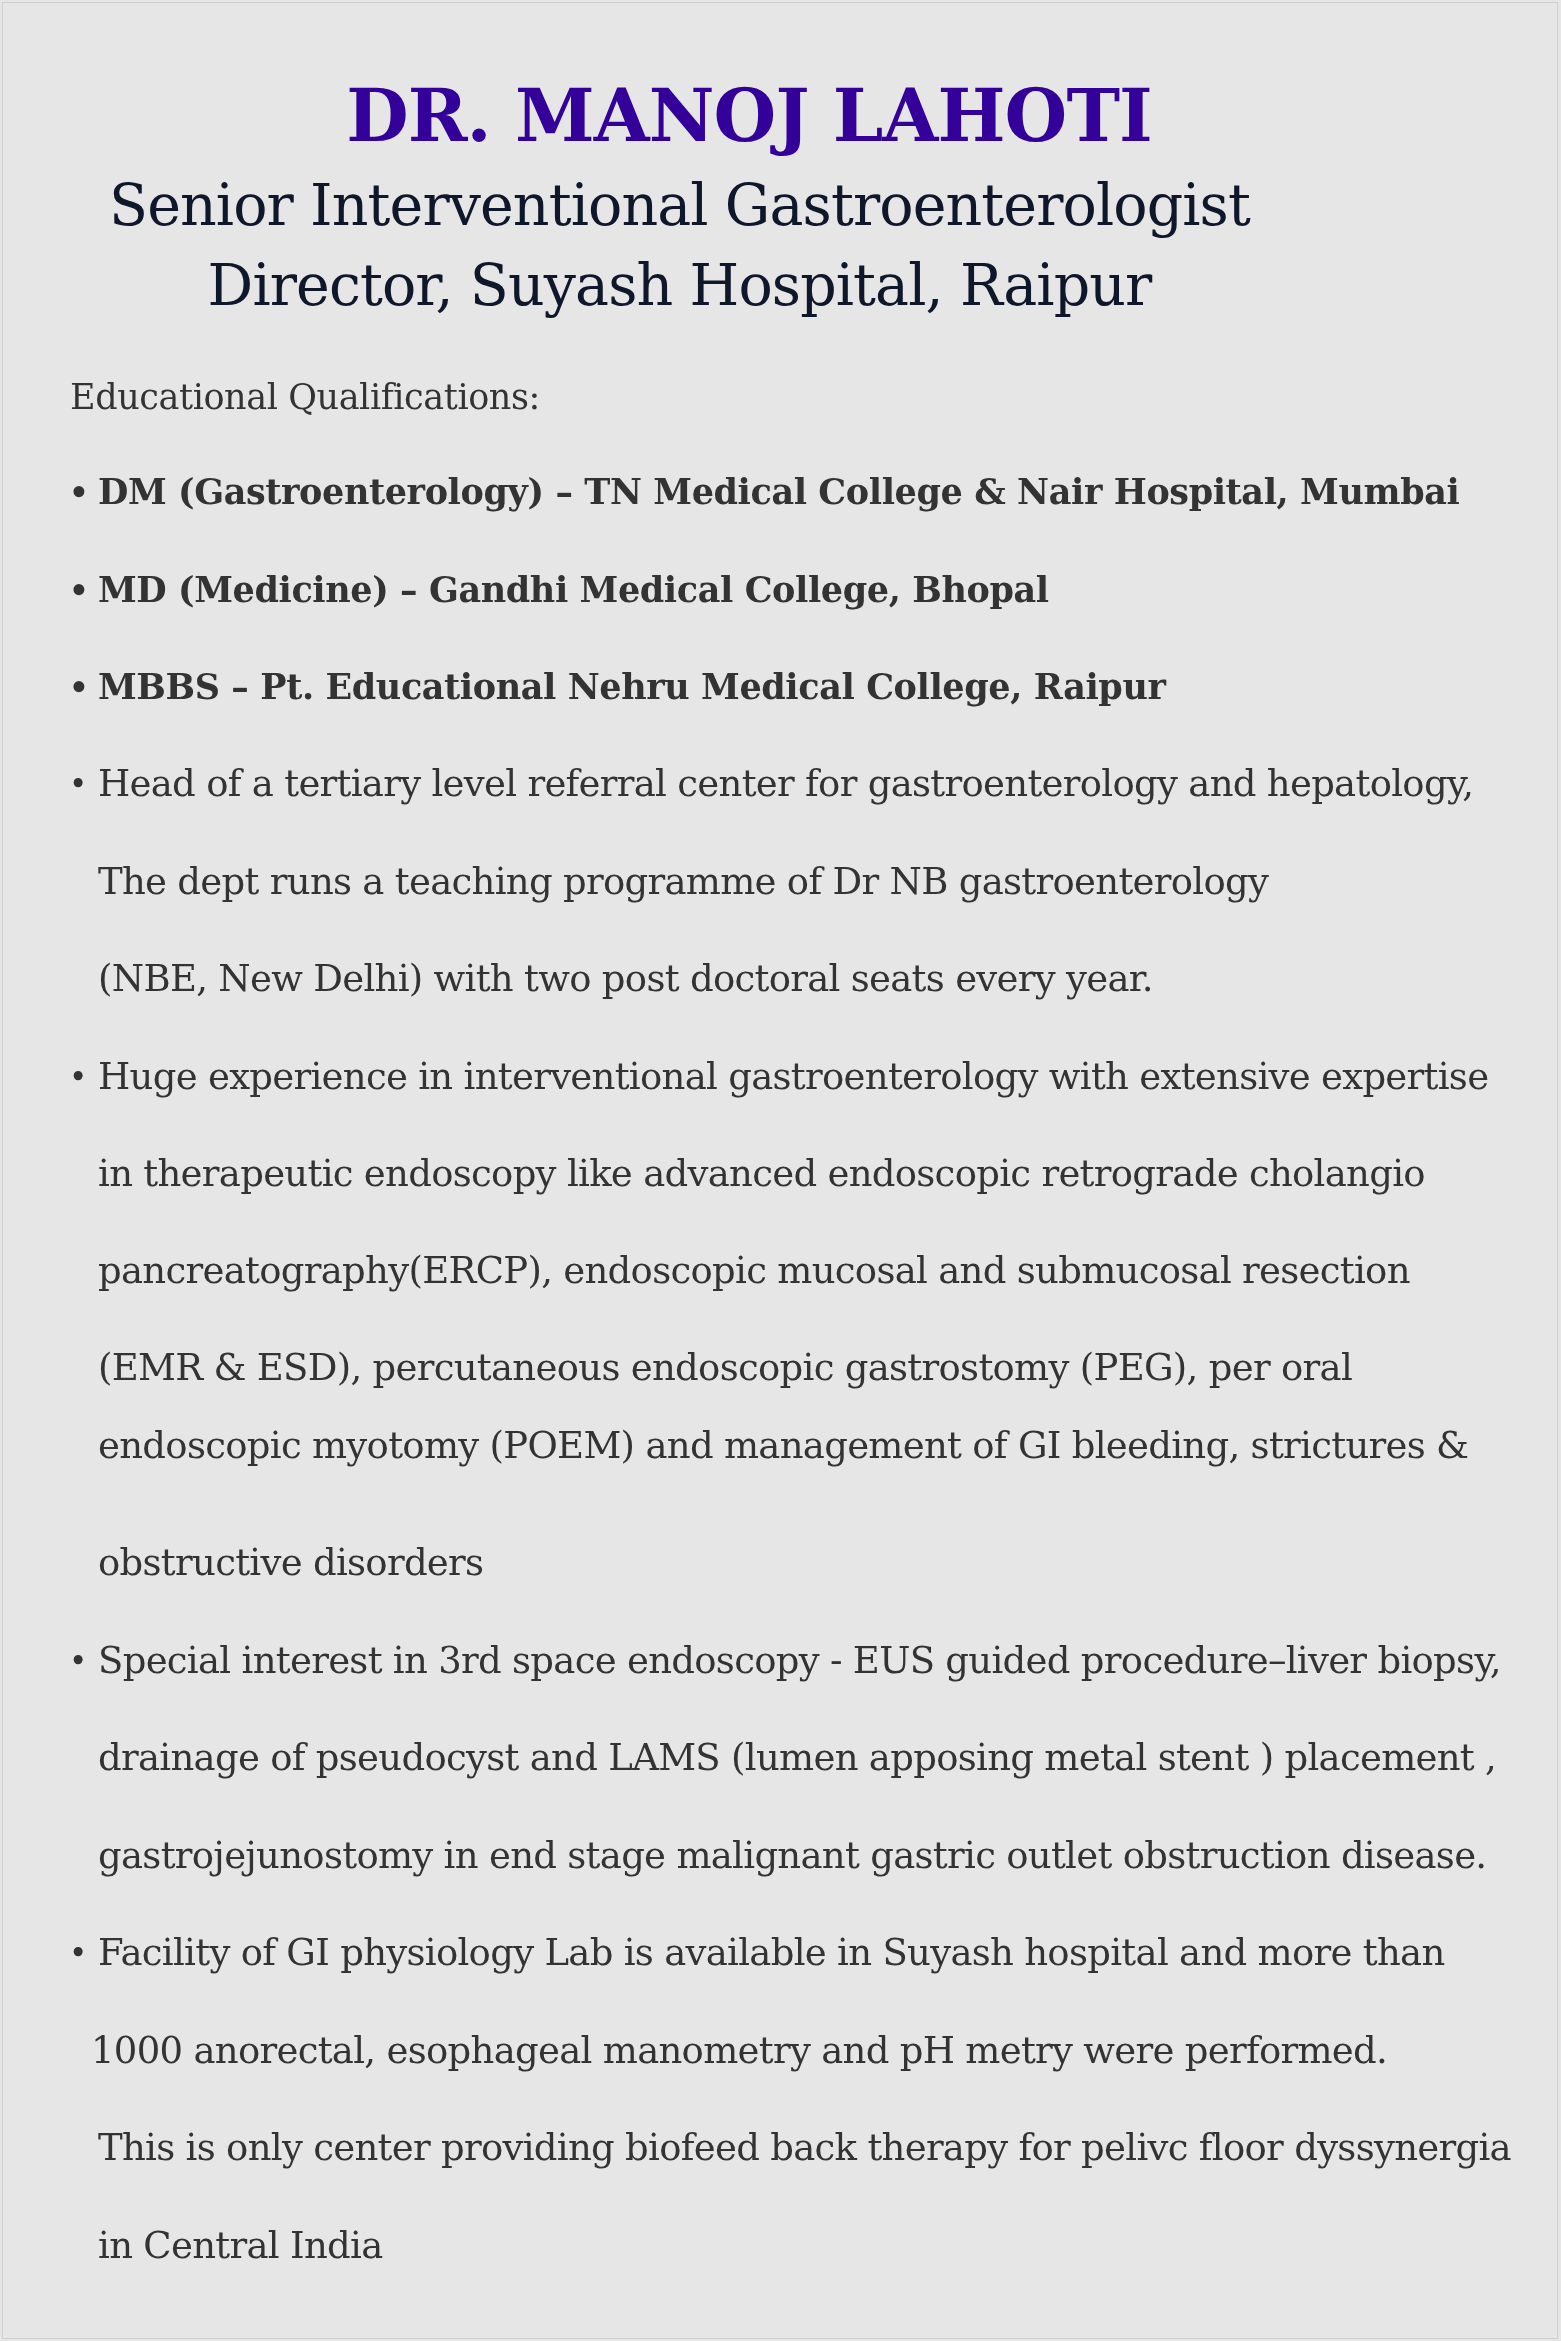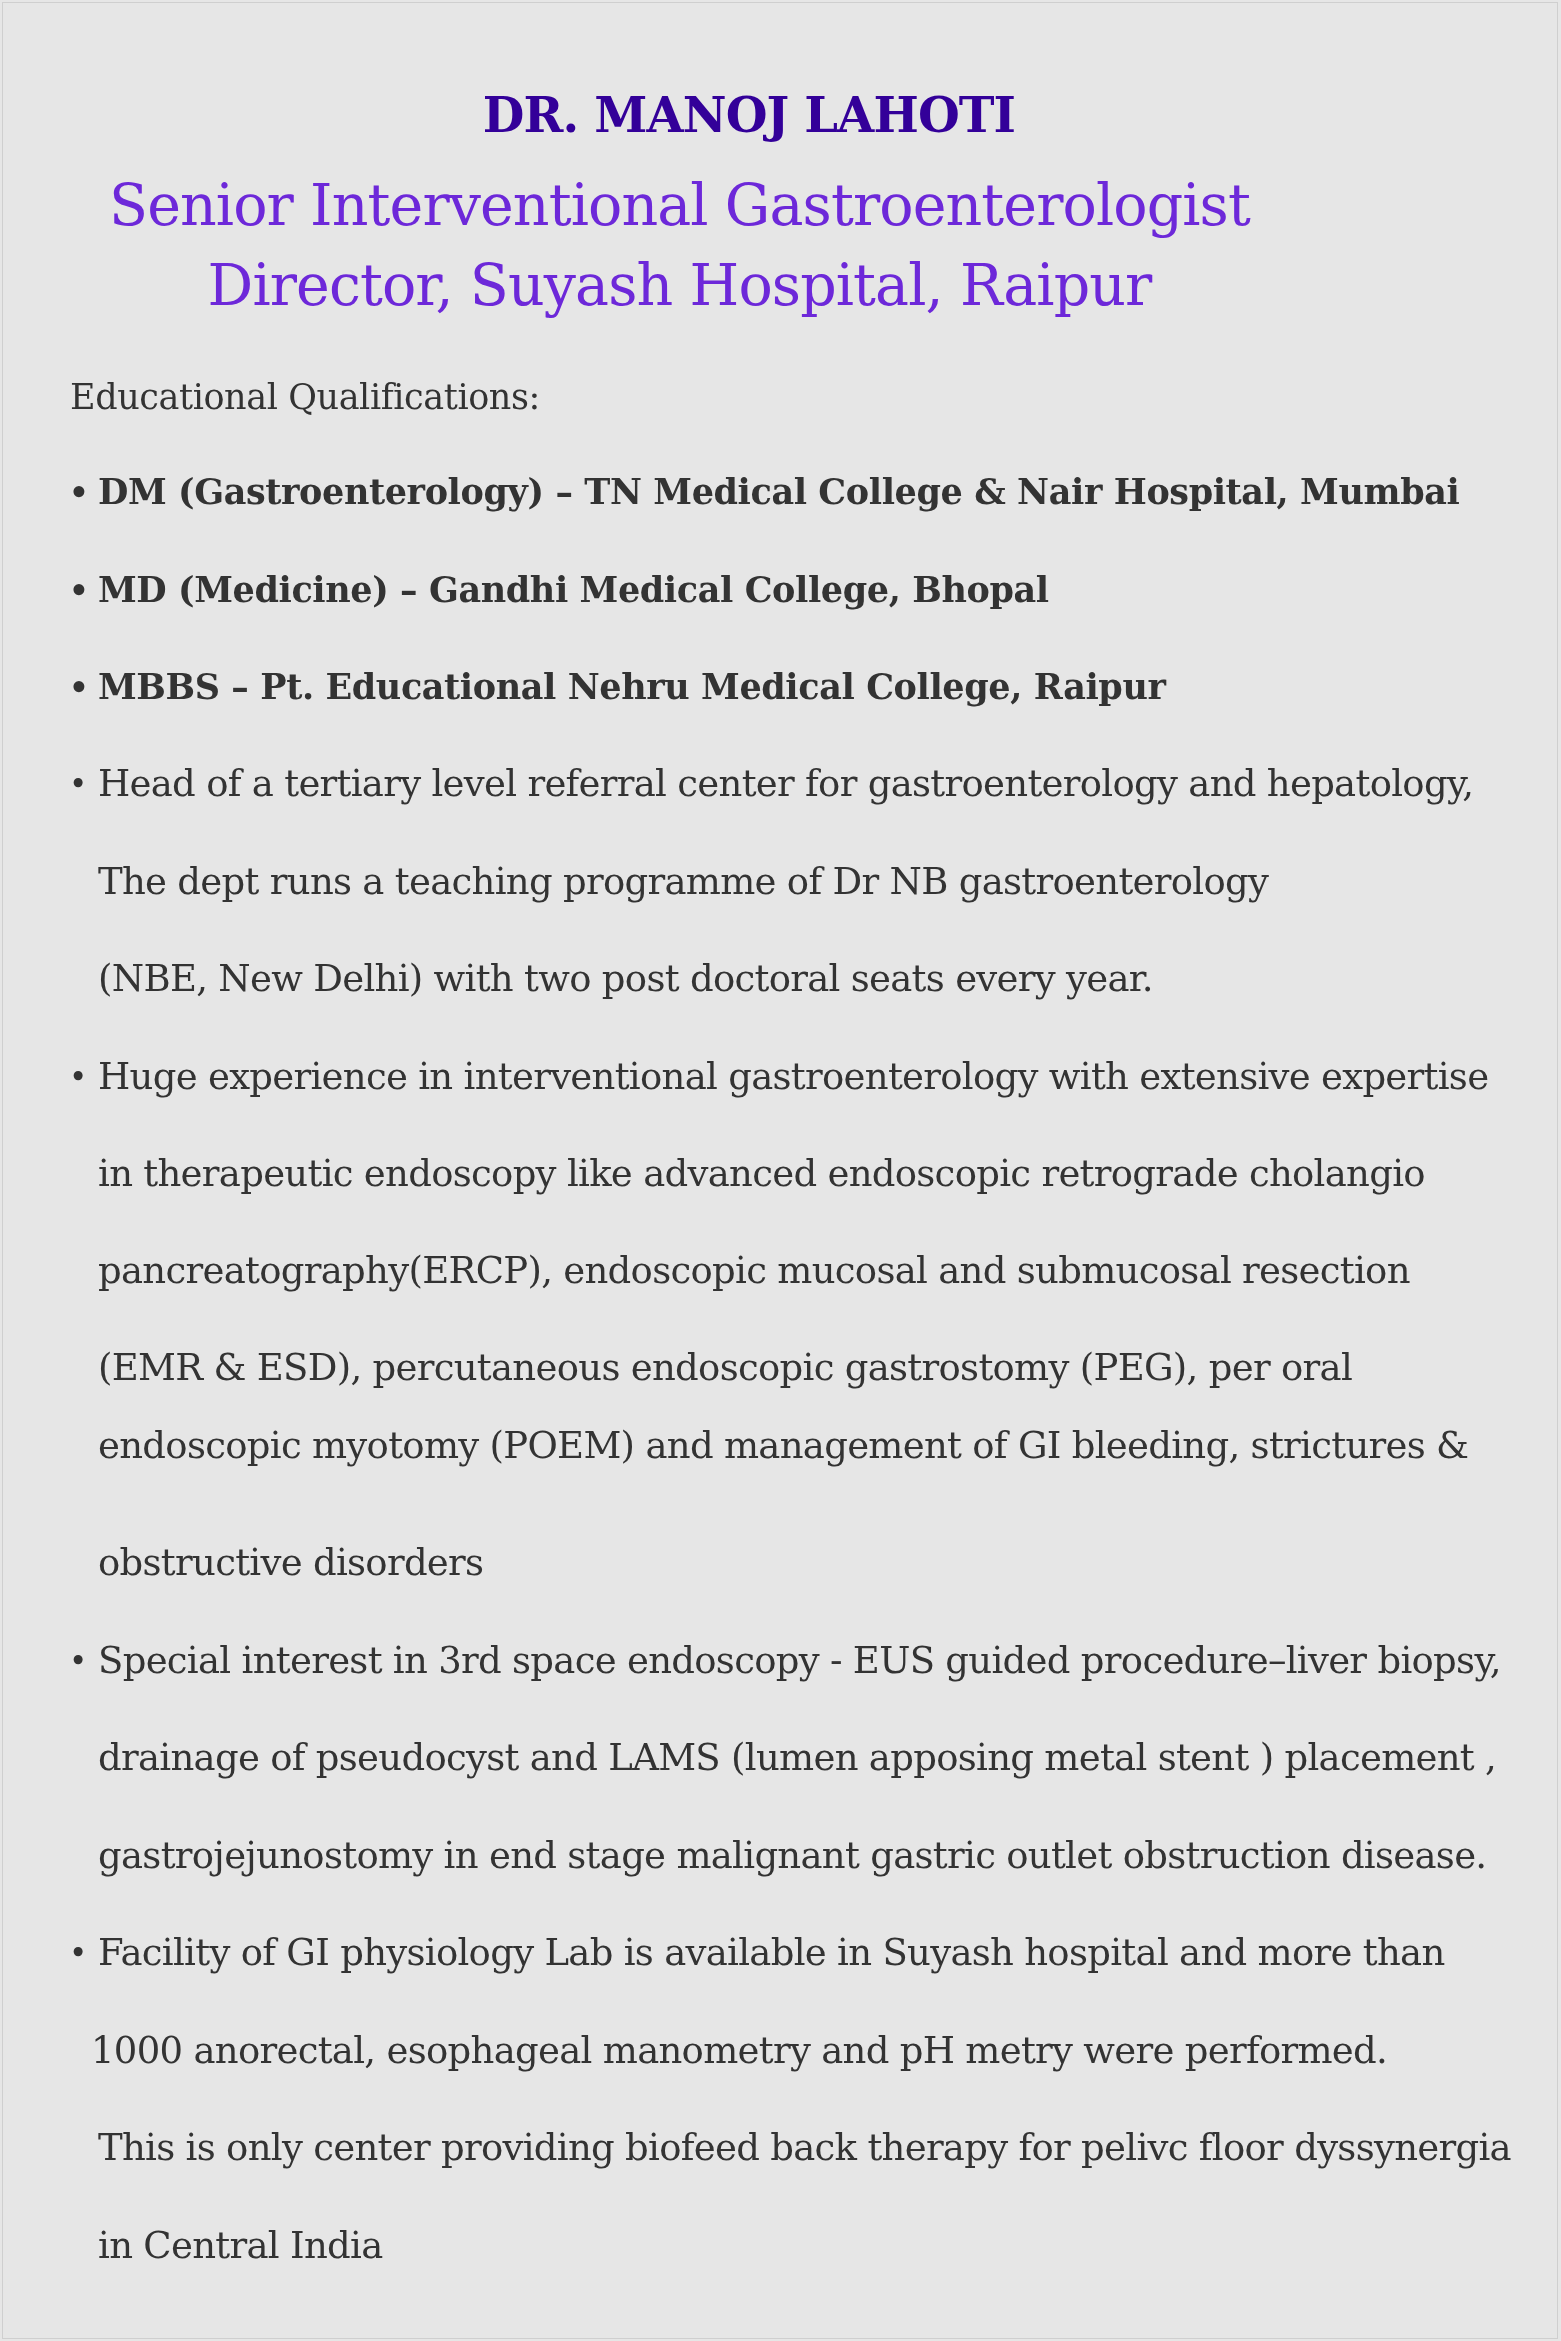--- a/index.html
+++ b/index.html
@@ -13,30 +13,30 @@
   }
   .frame {
     position: absolute; left: 1.7px; top: 1.7px;
     width: 1556px; height: 2337px;
     border: 1.7px solid #cfcfcf;
     box-sizing: border-box;
   }
   .title {
     position: absolute; left: 0; width: 1498px; top: 68px;
     text-align: center;
-    font-size: 48px; font-weight: bold;
+    font-size: 72px; font-weight: bold;
     color: #330099;
     line-height: 95px;
     letter-spacing: -0.9px;
   }
   .subtitle {
     position: absolute; left: 0; width: 1359px;
     text-align: center;
     font-size: 57px; line-height: 69px;
-    color: #6d28d9;
+    color: #0f172a;
     letter-spacing: -0.9px;
   }
   .heading {
     position: absolute; left: 70px;
     font-size: 35px; font-weight: normal; line-height: 52px;
     letter-spacing: -0.4px;
   }
   .line {
     position: absolute; left: 98px;
     font-size: 37px; line-height: 52px;

